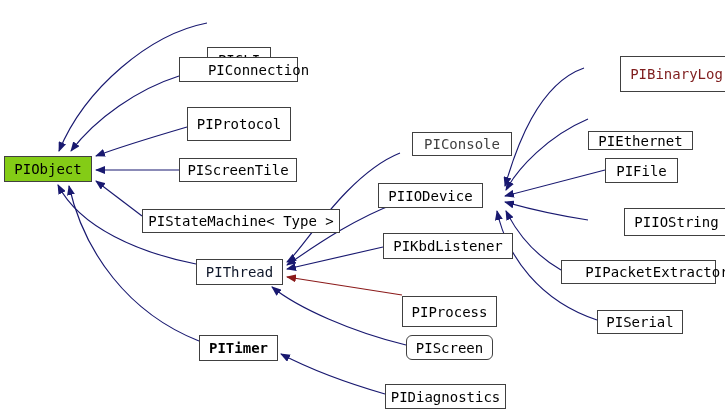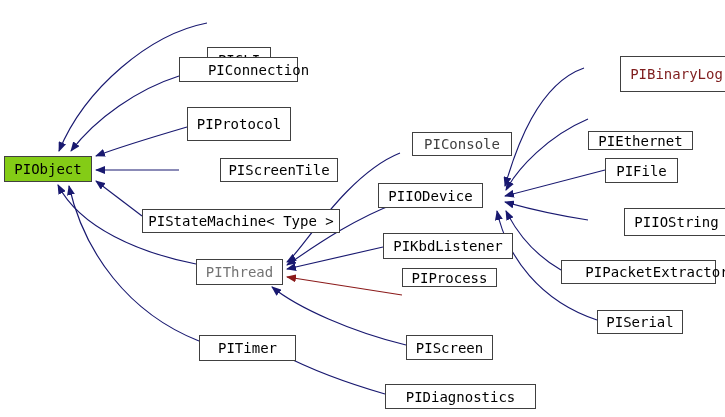--- a/index.html
+++ b/index.html
@@ -75,30 +75,30 @@
         <path d="M 588,220 C 556,215 526,208 505,202" class="edge-path" stroke="#191970" marker-end="url(#arrow-public)"></path>
         <path d="M 561,270 C 535,255 517,233 506,211" class="edge-path" stroke="#191970" marker-end="url(#arrow-public)"></path>
         <path d="M 597,320 C 540,301 507,257 497,211" class="edge-path" stroke="#191970" marker-end="url(#arrow-public)"></path>
       </g>
   </svg>
   <div id="node-group">
       <div class="class-node" style="left: 4px; top: 156px; width: 88px; height: 26px; border-color: rgb(64, 64, 64); background: #84cc16; color: rgb(0, 0, 0);">PIObject</div>
       <div class="class-node" style="left: 207px; top: 6px; width: 64px; height: 25px; border-color: rgb(64, 64, 64); background: rgb(255, 255, 255); color: rgb(0, 0, 0); margin-top: 41px;">PICLI</div>
       <div class="class-node" style="left: 179px; top: 57px; width: 119px; height: 25px; border-color: rgb(64, 64, 64); background: rgb(255, 255, 255); color: rgb(0, 0, 0); padding-left: 40px;">PIConnection</div>
       <div class="class-node" style="left: 187px; top: 107px; width: 104px; height: 34px; border-color: rgb(64, 64, 64); background: rgb(255, 255, 255); color: #000000;">PIProtocol</div>
-      <div class="class-node" style="left: 179px; top: 158px; width: 118px; height: 24px; border-color: rgb(64, 64, 64); background: rgb(255, 255, 255); color: rgb(0, 0, 0); margin-left: 41px;">PIScreenTile</div>
+      <div class="class-node" style="left: 179px; top: 158px; width: 118px; height: 24px; border-color: rgb(64, 64, 64); background: rgb(255, 255, 255); color: rgb(0, 0, 0);">PIScreenTile</div>
       <div class="class-node" style="left: 142px; top: 209px; width: 198px; height: 24px; border-color: rgb(64, 64, 64); background: rgb(255, 255, 255); color: rgb(0, 0, 0);">PIStateMachine&lt; Type &gt;</div>
-      <div class="class-node" style="left: 196px; top: 259px; width: 87px; height: 26px; border-color: rgb(64, 64, 64); background: rgb(255, 255, 255); color: #737373;">PIThread</div>
-      <div class="class-node" style="left: 199px; top: 335px; width: 97px; height: 26px; border-color: rgb(64, 64, 64); background: rgb(255, 255, 255); color: rgb(0, 0, 0);">PITimer</div>
+      <div class="class-node" style="left: 196px; top: 259px; width: 87px; height: 26px; border-color: rgb(64, 64, 64); background: rgb(255, 255, 255); color: #0f172a;">PIThread</div>
+      <div class="class-node" style="left: 199px; top: 335px; width: 79px; height: 26px; border-color: rgb(64, 64, 64); background: rgb(255, 255, 255); color: rgb(0, 0, 0); font-weight: bold;">PITimer</div>
       <div class="class-node" style="left: 412px; top: 132px; width: 100px; height: 24px; border-color: rgb(64, 64, 64); background: rgb(255, 255, 255); color: #404040;">PIConsole</div>
       <div class="class-node" style="left: 378px; top: 183px; width: 105px; height: 25px; border-color: rgb(64, 64, 64); background: rgb(255, 255, 255); color: rgb(0, 0, 0);">PIIODevice</div>
       <div class="class-node" style="left: 383px; top: 233px; width: 130px; height: 26px; border-color: rgb(64, 64, 64); background: rgb(255, 255, 255); color: rgb(0, 0, 0);">PIKbdListener</div>
-      <div class="class-node" style="left: 402px; top: 268px; width: 95px; height: 19px; border-color: rgb(64, 64, 64); background: rgb(255, 255, 255); color: rgb(0, 0, 0);">PIProcess</div>
-      <div class="class-node" style="left: 406px; top: 335px; width: 87px; height: 25px; border-color: rgb(64, 64, 64); background: rgb(255, 255, 255); color: rgb(0, 0, 0);">PIScreen</div>
-      <div class="class-node" style="left: 385px; top: 384px; width: 151px; height: 25px; border-color: rgb(64, 64, 64); background: rgb(255, 255, 255); color: rgb(0, 0, 0);">PIDiagnostics</div>
+      <div class="class-node" style="left: 402px; top: 296px; width: 95px; height: 31px; border-color: rgb(64, 64, 64); background: rgb(255, 255, 255); color: rgb(0, 0, 0);">PIProcess</div>
+      <div class="class-node" style="left: 406px; top: 335px; width: 87px; height: 25px; border-color: rgb(64, 64, 64); background: rgb(255, 255, 255); color: rgb(0, 0, 0); border-radius: 6px;">PIScreen</div>
+      <div class="class-node" style="left: 385px; top: 384px; width: 121px; height: 25px; border-color: rgb(64, 64, 64); background: rgb(255, 255, 255); color: rgb(0, 0, 0);">PIDiagnostics</div>
       <div class="class-node" style="left: 620px; top: 56px; width: 113px; height: 36px; border-color: rgb(64, 64, 64); background: rgb(255, 255, 255); color: #7f1d1d;">PIBinaryLog</div>
       <div class="class-node" style="left: 588px; top: 107px; width: 105px; height: 19px; border-color: rgb(64, 64, 64); background: rgb(255, 255, 255); color: rgb(0, 0, 0); margin-top: 24px;">PIEthernet</div>
       <div class="class-node" style="left: 605px; top: 158px; width: 73px; height: 25px; border-color: rgb(64, 64, 64); background: rgb(255, 255, 255); color: rgb(0, 0, 0);">PIFile</div>
       <div class="class-node" style="left: 624px; top: 208px; width: 105px; height: 28px; border-color: rgb(64, 64, 64); background: rgb(255, 255, 255); color: rgb(0, 0, 0);">PIIOString</div>
       <div class="class-node" style="left: 561px; top: 260px; width: 155px; height: 24px; border-color: rgb(64, 64, 64); background: rgb(255, 255, 255); color: rgb(0, 0, 0); padding-left: 37px;">PIPacketExtractor</div>
       <div class="class-node" style="left: 597px; top: 310px; width: 86px; height: 24px; border-color: rgb(64, 64, 64); background: rgb(255, 255, 255); color: rgb(0, 0, 0);">PISerial</div>
     </div>
 </div>
 
 </body></html>

